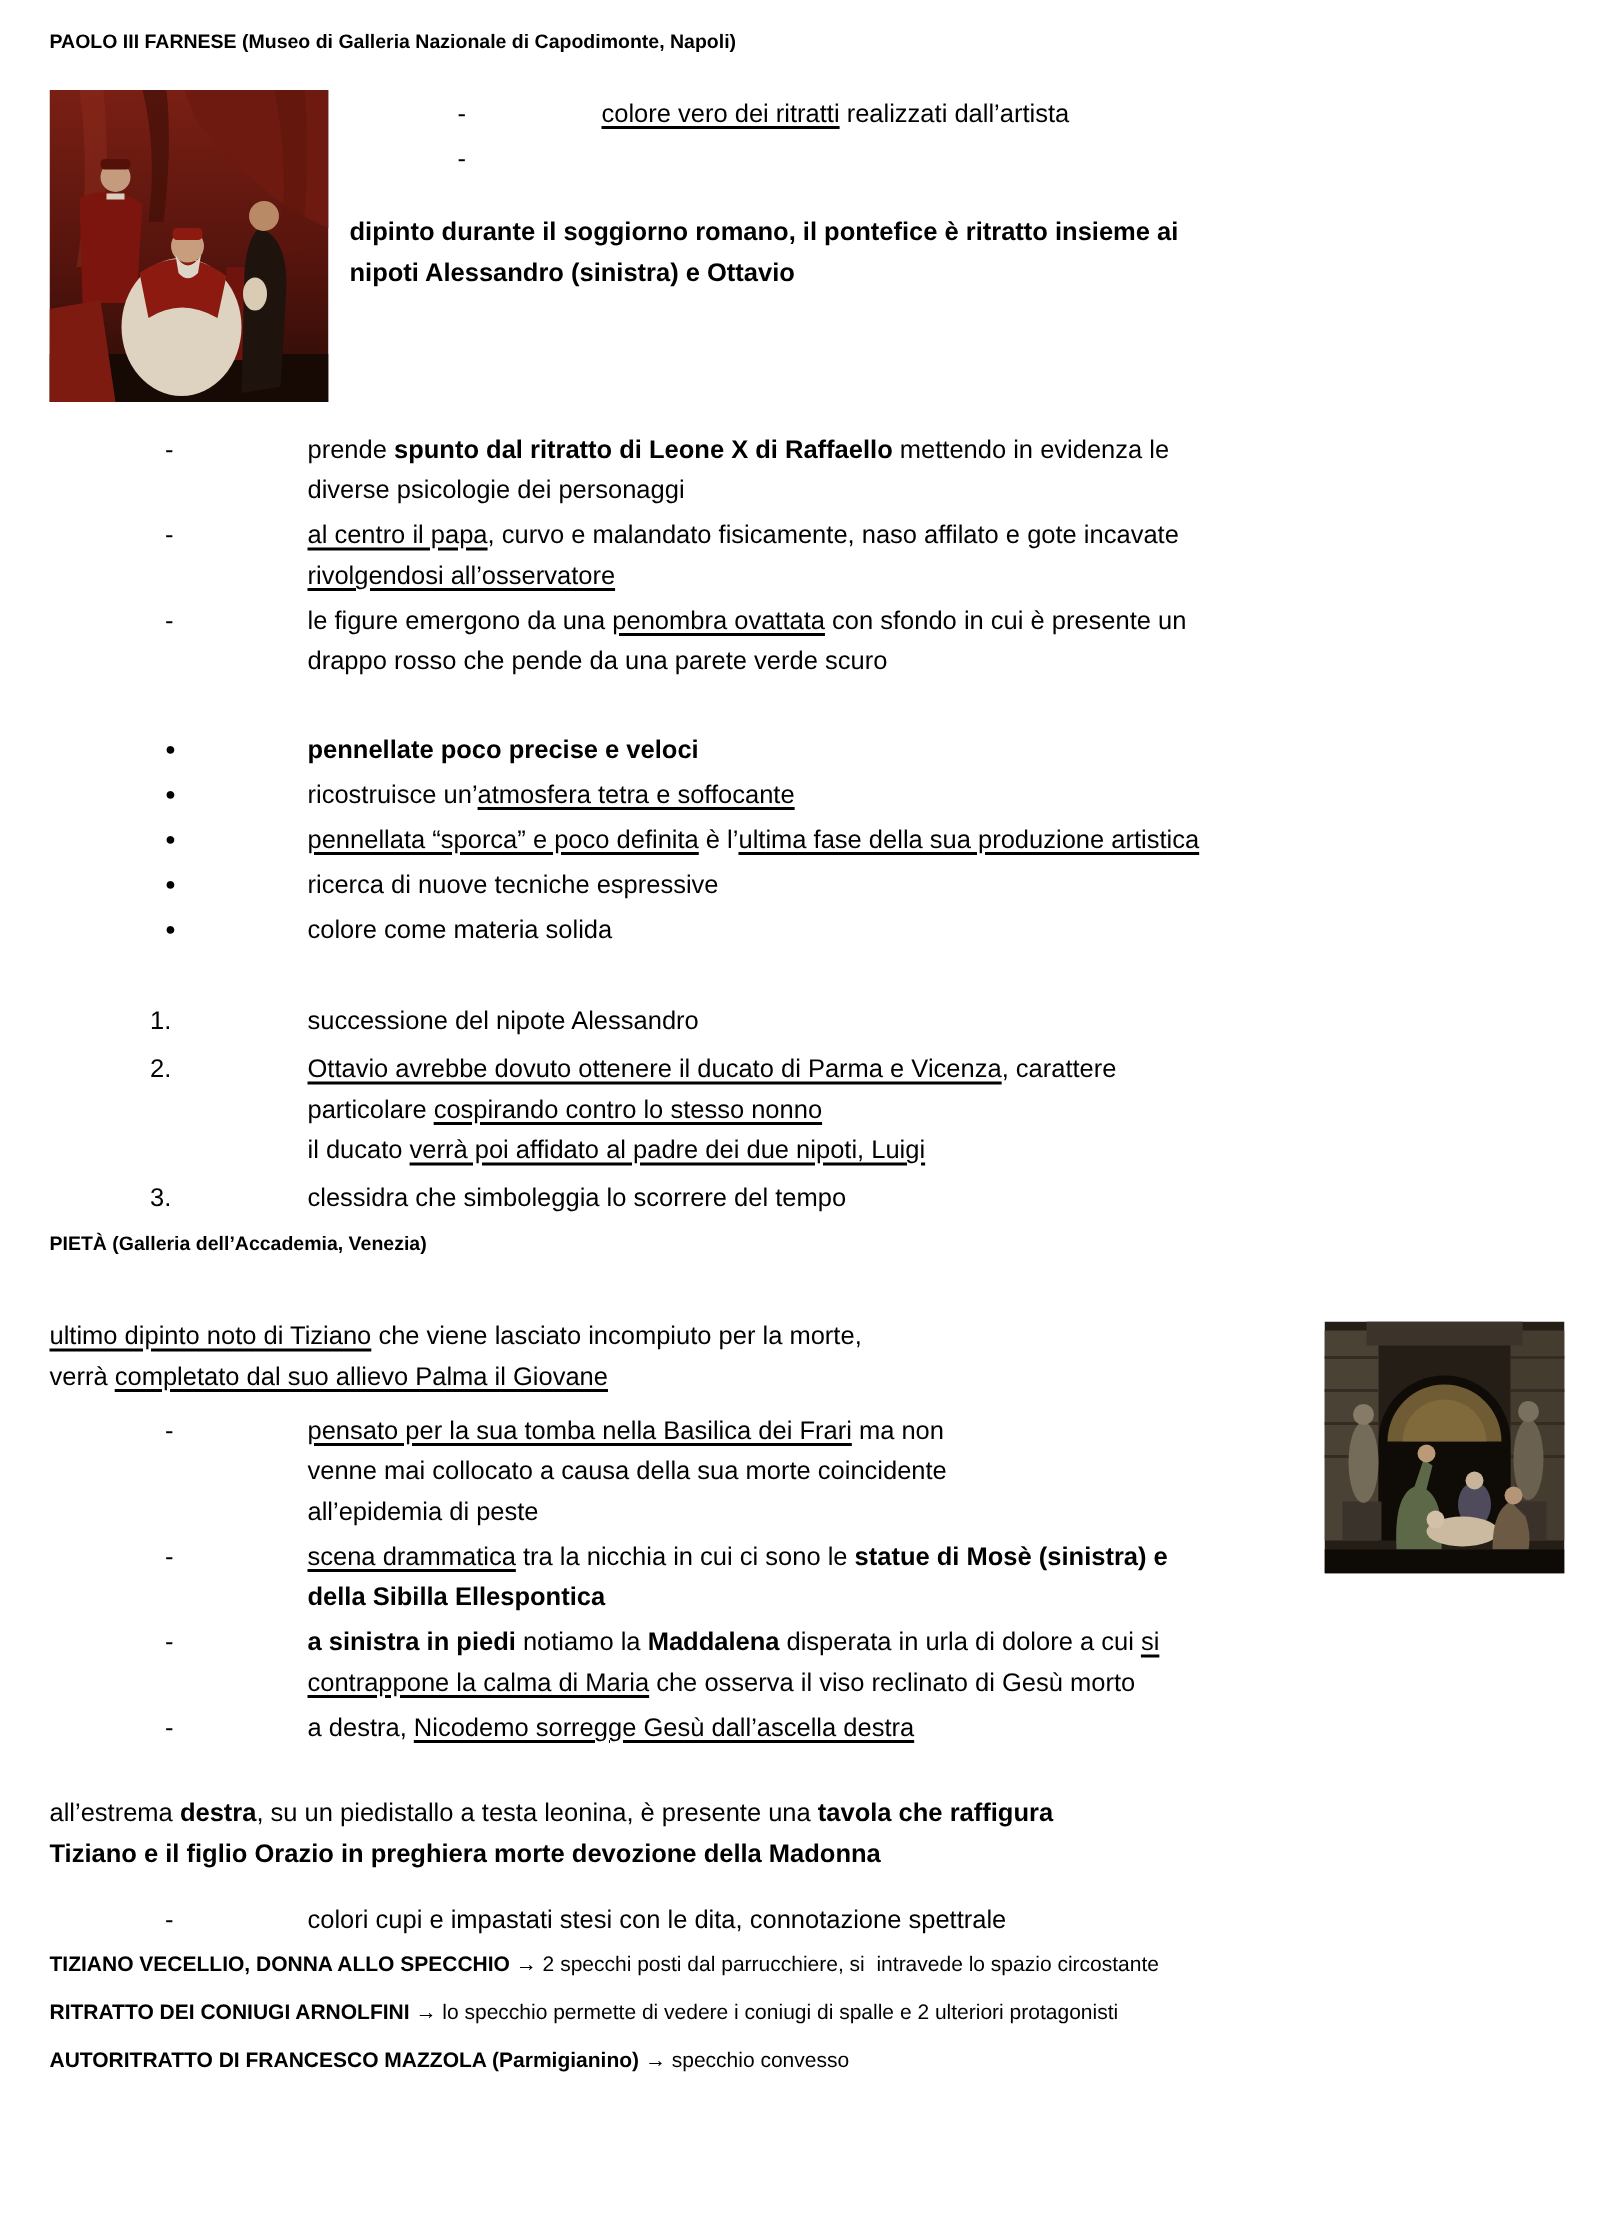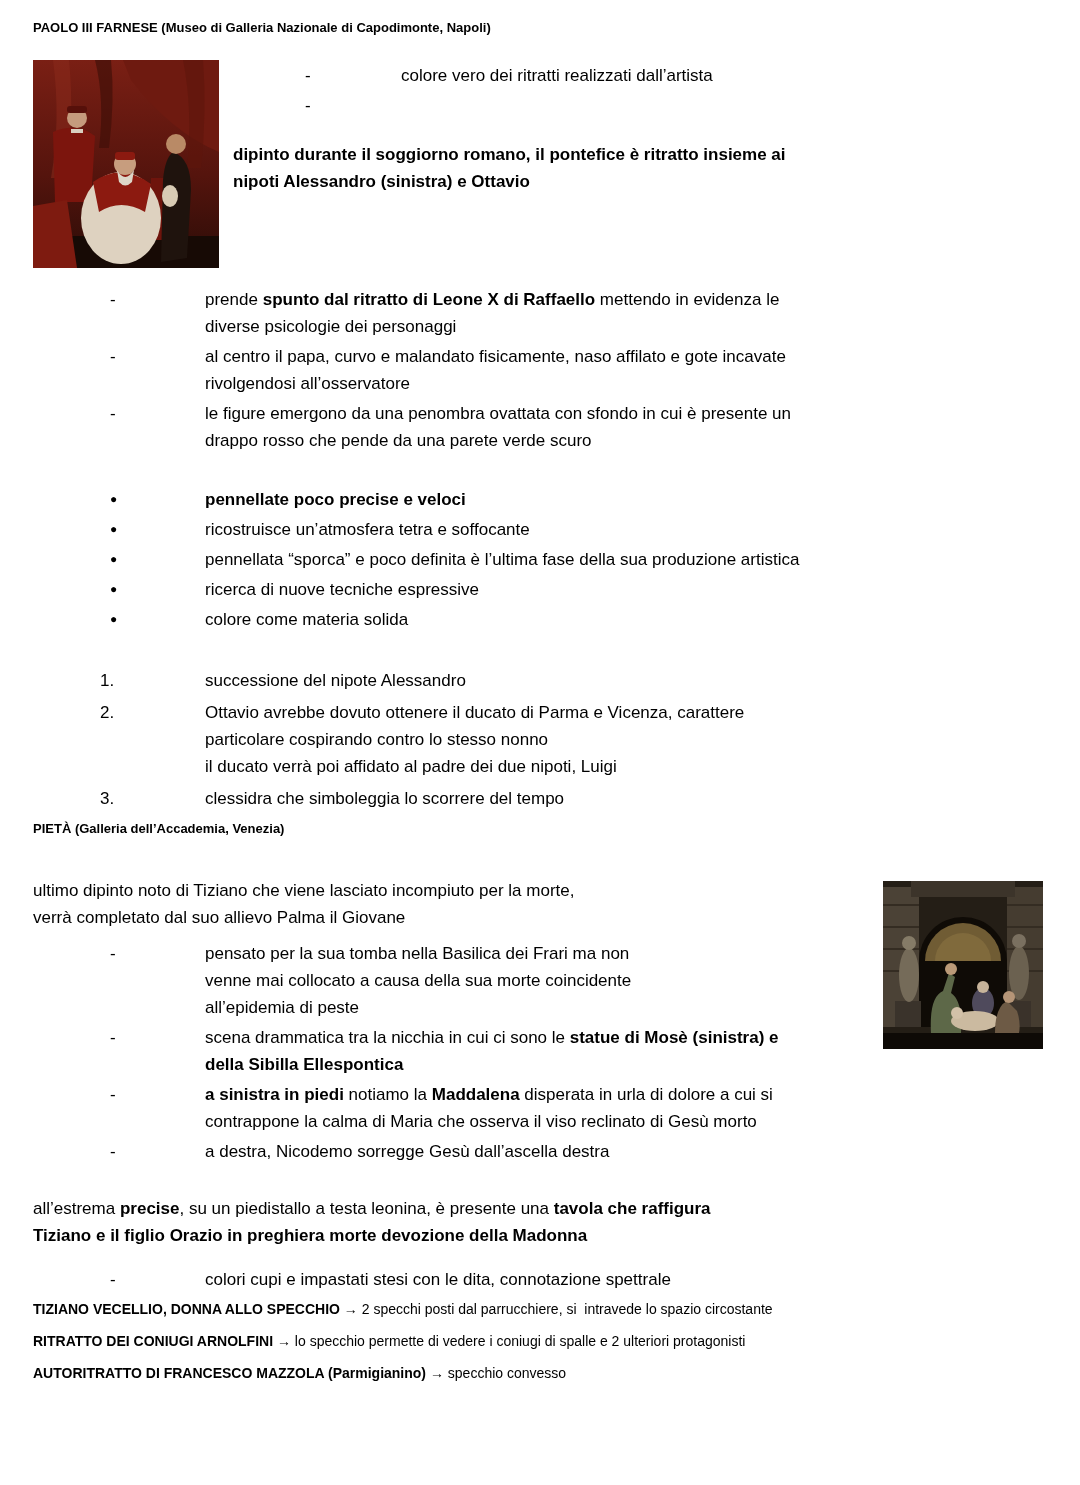--- a/index.html
+++ b/index.html
@@ -4,21 +4,21 @@
 <style>
   html,body{margin:0;padding:0}
   body{
     width:1080px;height:1485px;overflow:hidden;background:#ffffff;color:#000;
     font-family:"Liberation Sans", sans-serif;
   }
   .page{padding:16px 35px 0 33px;font-size:17px;line-height:27px}
   .title{font-size:13px;line-height:24px;font-weight:700;margin:0}
   .rich{white-space:pre-wrap}
   .b{font-weight:700}
-  .u{text-decoration-thickness:2px;text-underline-offset:3px}
+  .u{text-decoration:underline;text-decoration-thickness:2px;text-underline-offset:3px}
 
   .row{display:flex;gap:14px;margin-top:20px;align-items:flex-start}
   .painting{display:block;flex:none}
   .painting1{width:186px;height:208px}
   .rightcol{flex:1;min-width:0;padding-top:2px}
 
   .li{display:flex;align-items:flex-start;margin-bottom:3px}
   .li .mk{flex:none}
   .li .ct{flex:1;min-width:0}
   .side{padding-left:72px}
@@ -227,21 +227,21 @@
           <span class="mk">-</span>
           <span class="ct rich"><span class="b">a sinistra in piedi</span><span> notiamo la </span><span class="b">Maddalena</span><span> disperata in urla di dolore a cui </span><span class="u">si
 contrappone la calma di Maria</span><span> che osserva il viso reclinato di Gesù morto</span></span>
         </div>
         <div class="li dash">
           <span class="mk">-</span>
           <span class="ct rich"><span>a destra, </span><span class="u">Nicodemo sorregge Gesù dall’ascella destra</span></span>
         </div>
       </div>
 
-      <p class="closing rich"><span>all’estrema </span><span class="b">precise</span><span>, su un piedistallo a testa leonina, è presente una </span><span class="b">tavola che raffigura
+      <p class="closing rich"><span>all’estrema </span><span class="b">destra</span><span>, su un piedistallo a testa leonina, è presente una </span><span class="b">tavola che raffigura
 Tiziano e il figlio Orazio in preghiera morte devozione della Madonna</span></p>
 
       <div class="li dash closing-dash">
         <span class="mk">-</span>
         <span class="ct rich"><span>colori cupi e impastati stesi con le dita, connotazione spettrale</span></span>
       </div>
     </div>
   </section>
 
   <footer class="footer">

